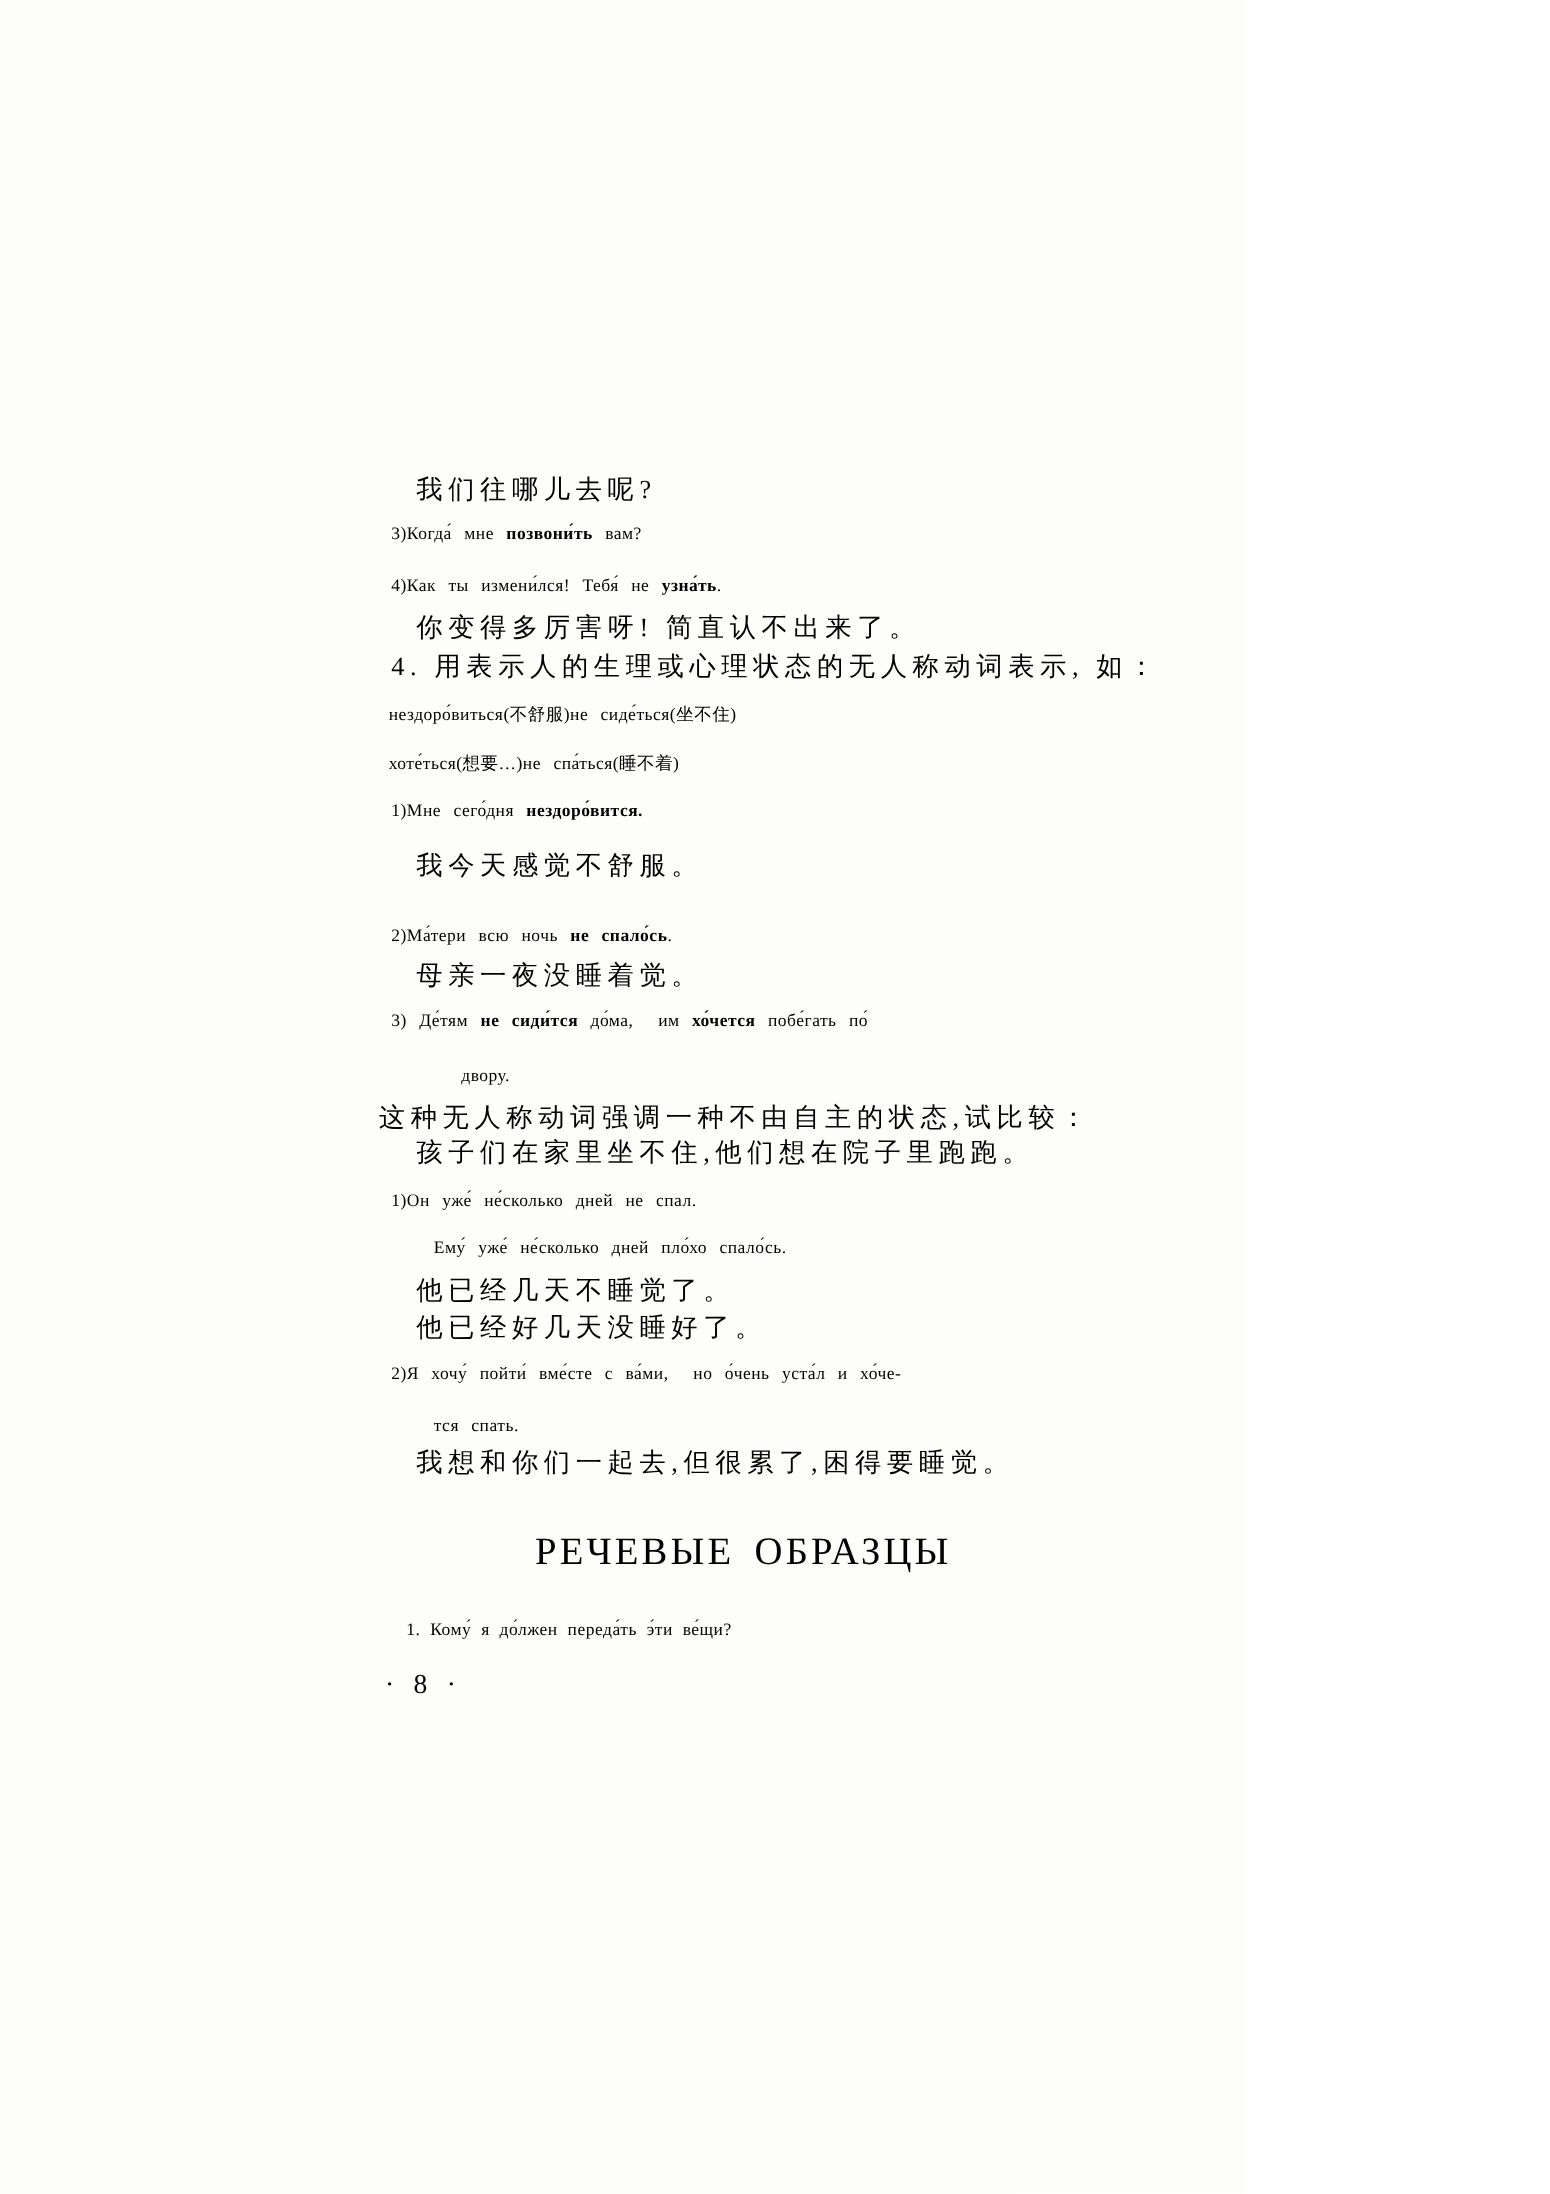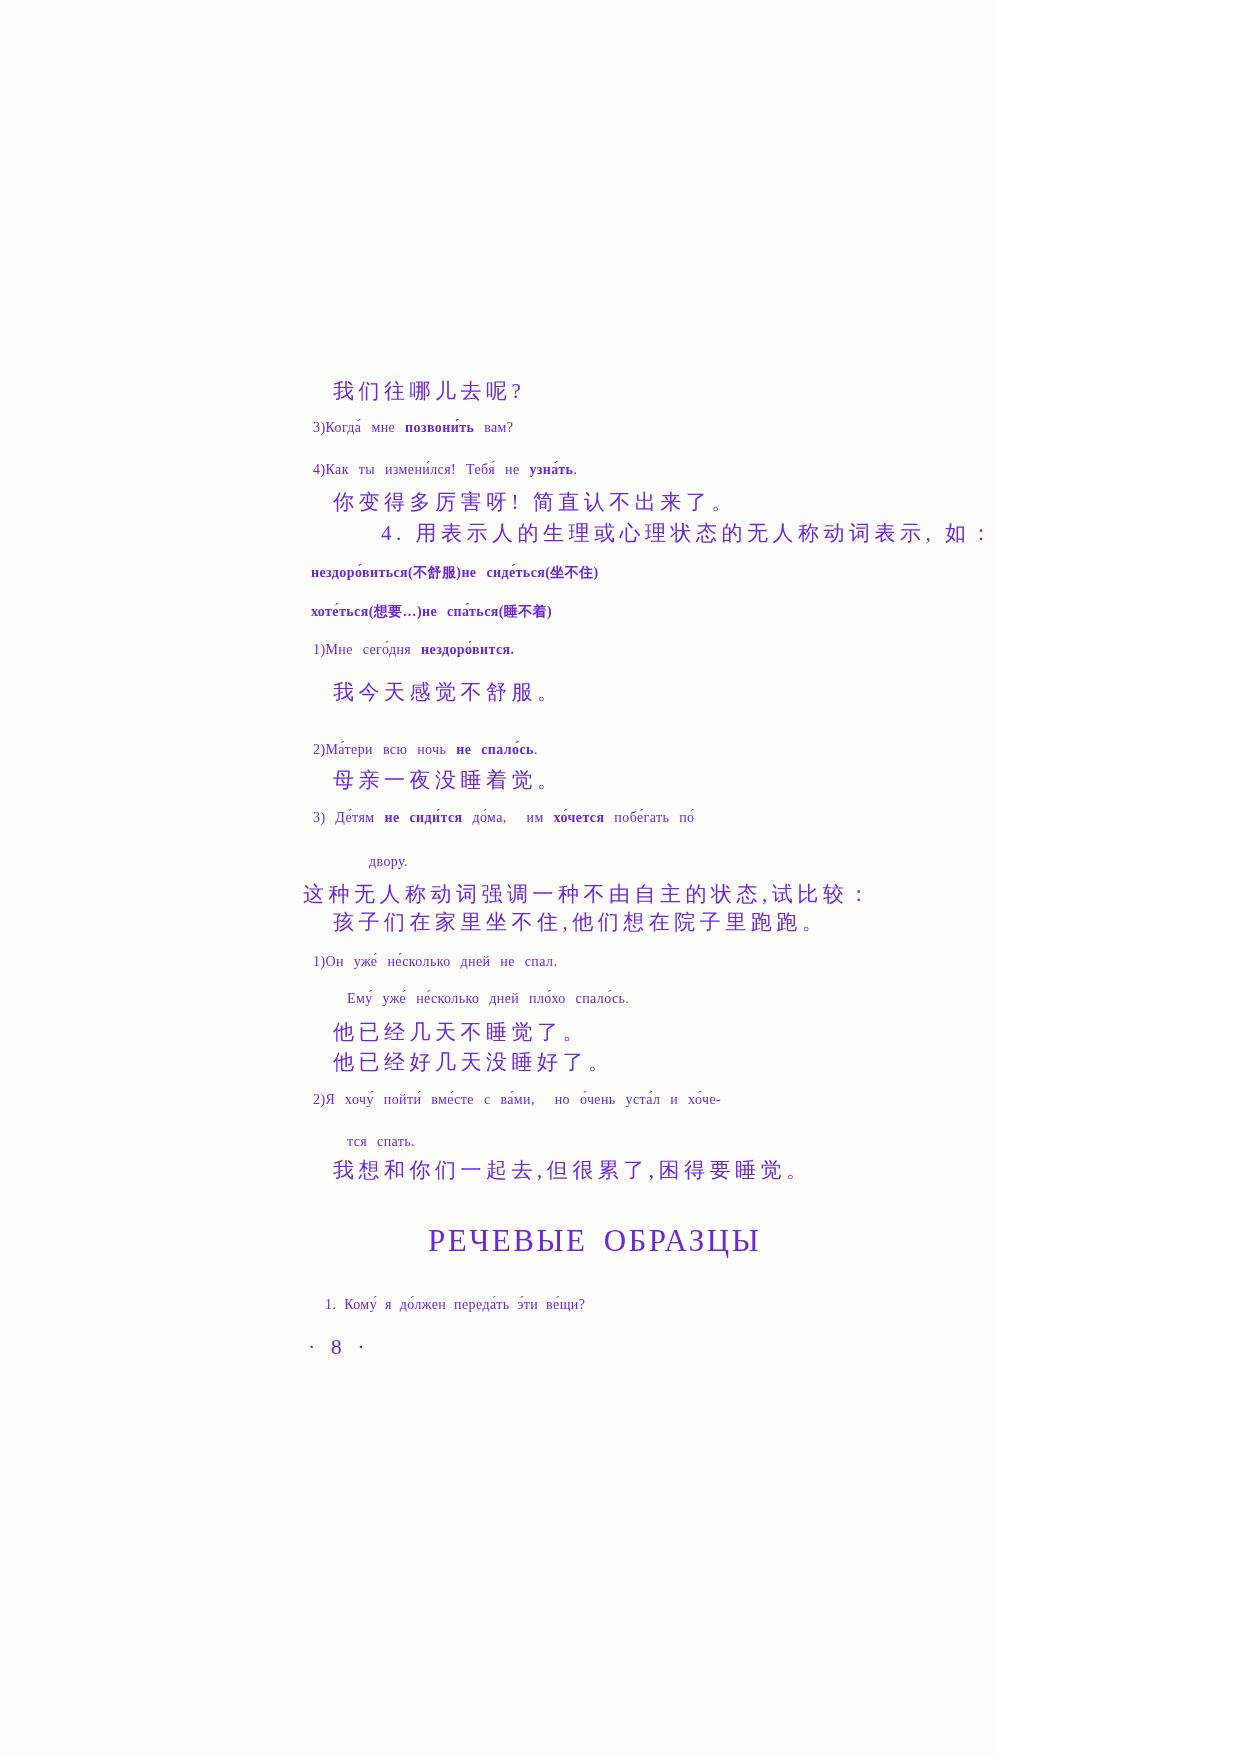--- a/index.html
+++ b/index.html
@@ -7,21 +7,21 @@
     padding: 0;
     background: #ffffff;
   }
   .page {
     position: relative;
     width: 996px;
     height: 1755px;
     background: #fdfdfc;
     overflow: hidden;
     font-family: "Liberation Serif", "DejaVu Serif", serif;
-    color: #6d28d9;
+    color: #000000;
   }
   .content {
     padding-top: 377px;
   }
   .line {
     line-height: 28px;
     white-space: pre;
     font-size: 22px;
   }
   .line span { display: inline; }
@@ -32,22 +32,22 @@
   }
   .cn {
     font-size: 21px;
     letter-spacing: 4.5px;
   }
   .b { font-weight: bold; }
   
   .num    { margin-left: 313px; }
   .cn     { margin-left: 333px; }
   .flush  { margin-left: 303px; }
-  .flush2 { margin-left: 313px; text-align: right; }
-  .vocab  { margin-left: 311px; font-weight: bold; }
+  .flush2 { margin-left: 313px; }
+  .vocab  { margin-left: 311px; }
   .cont   { margin-left: 347px; }
   .cont2  { margin-left: 369px; }
   .vcol1 {
     display: inline-block;
     width: 222px;
   }
   .heading {
     margin-left: 428px;
     font-size: 31px;
     letter-spacing: 2.5px;

